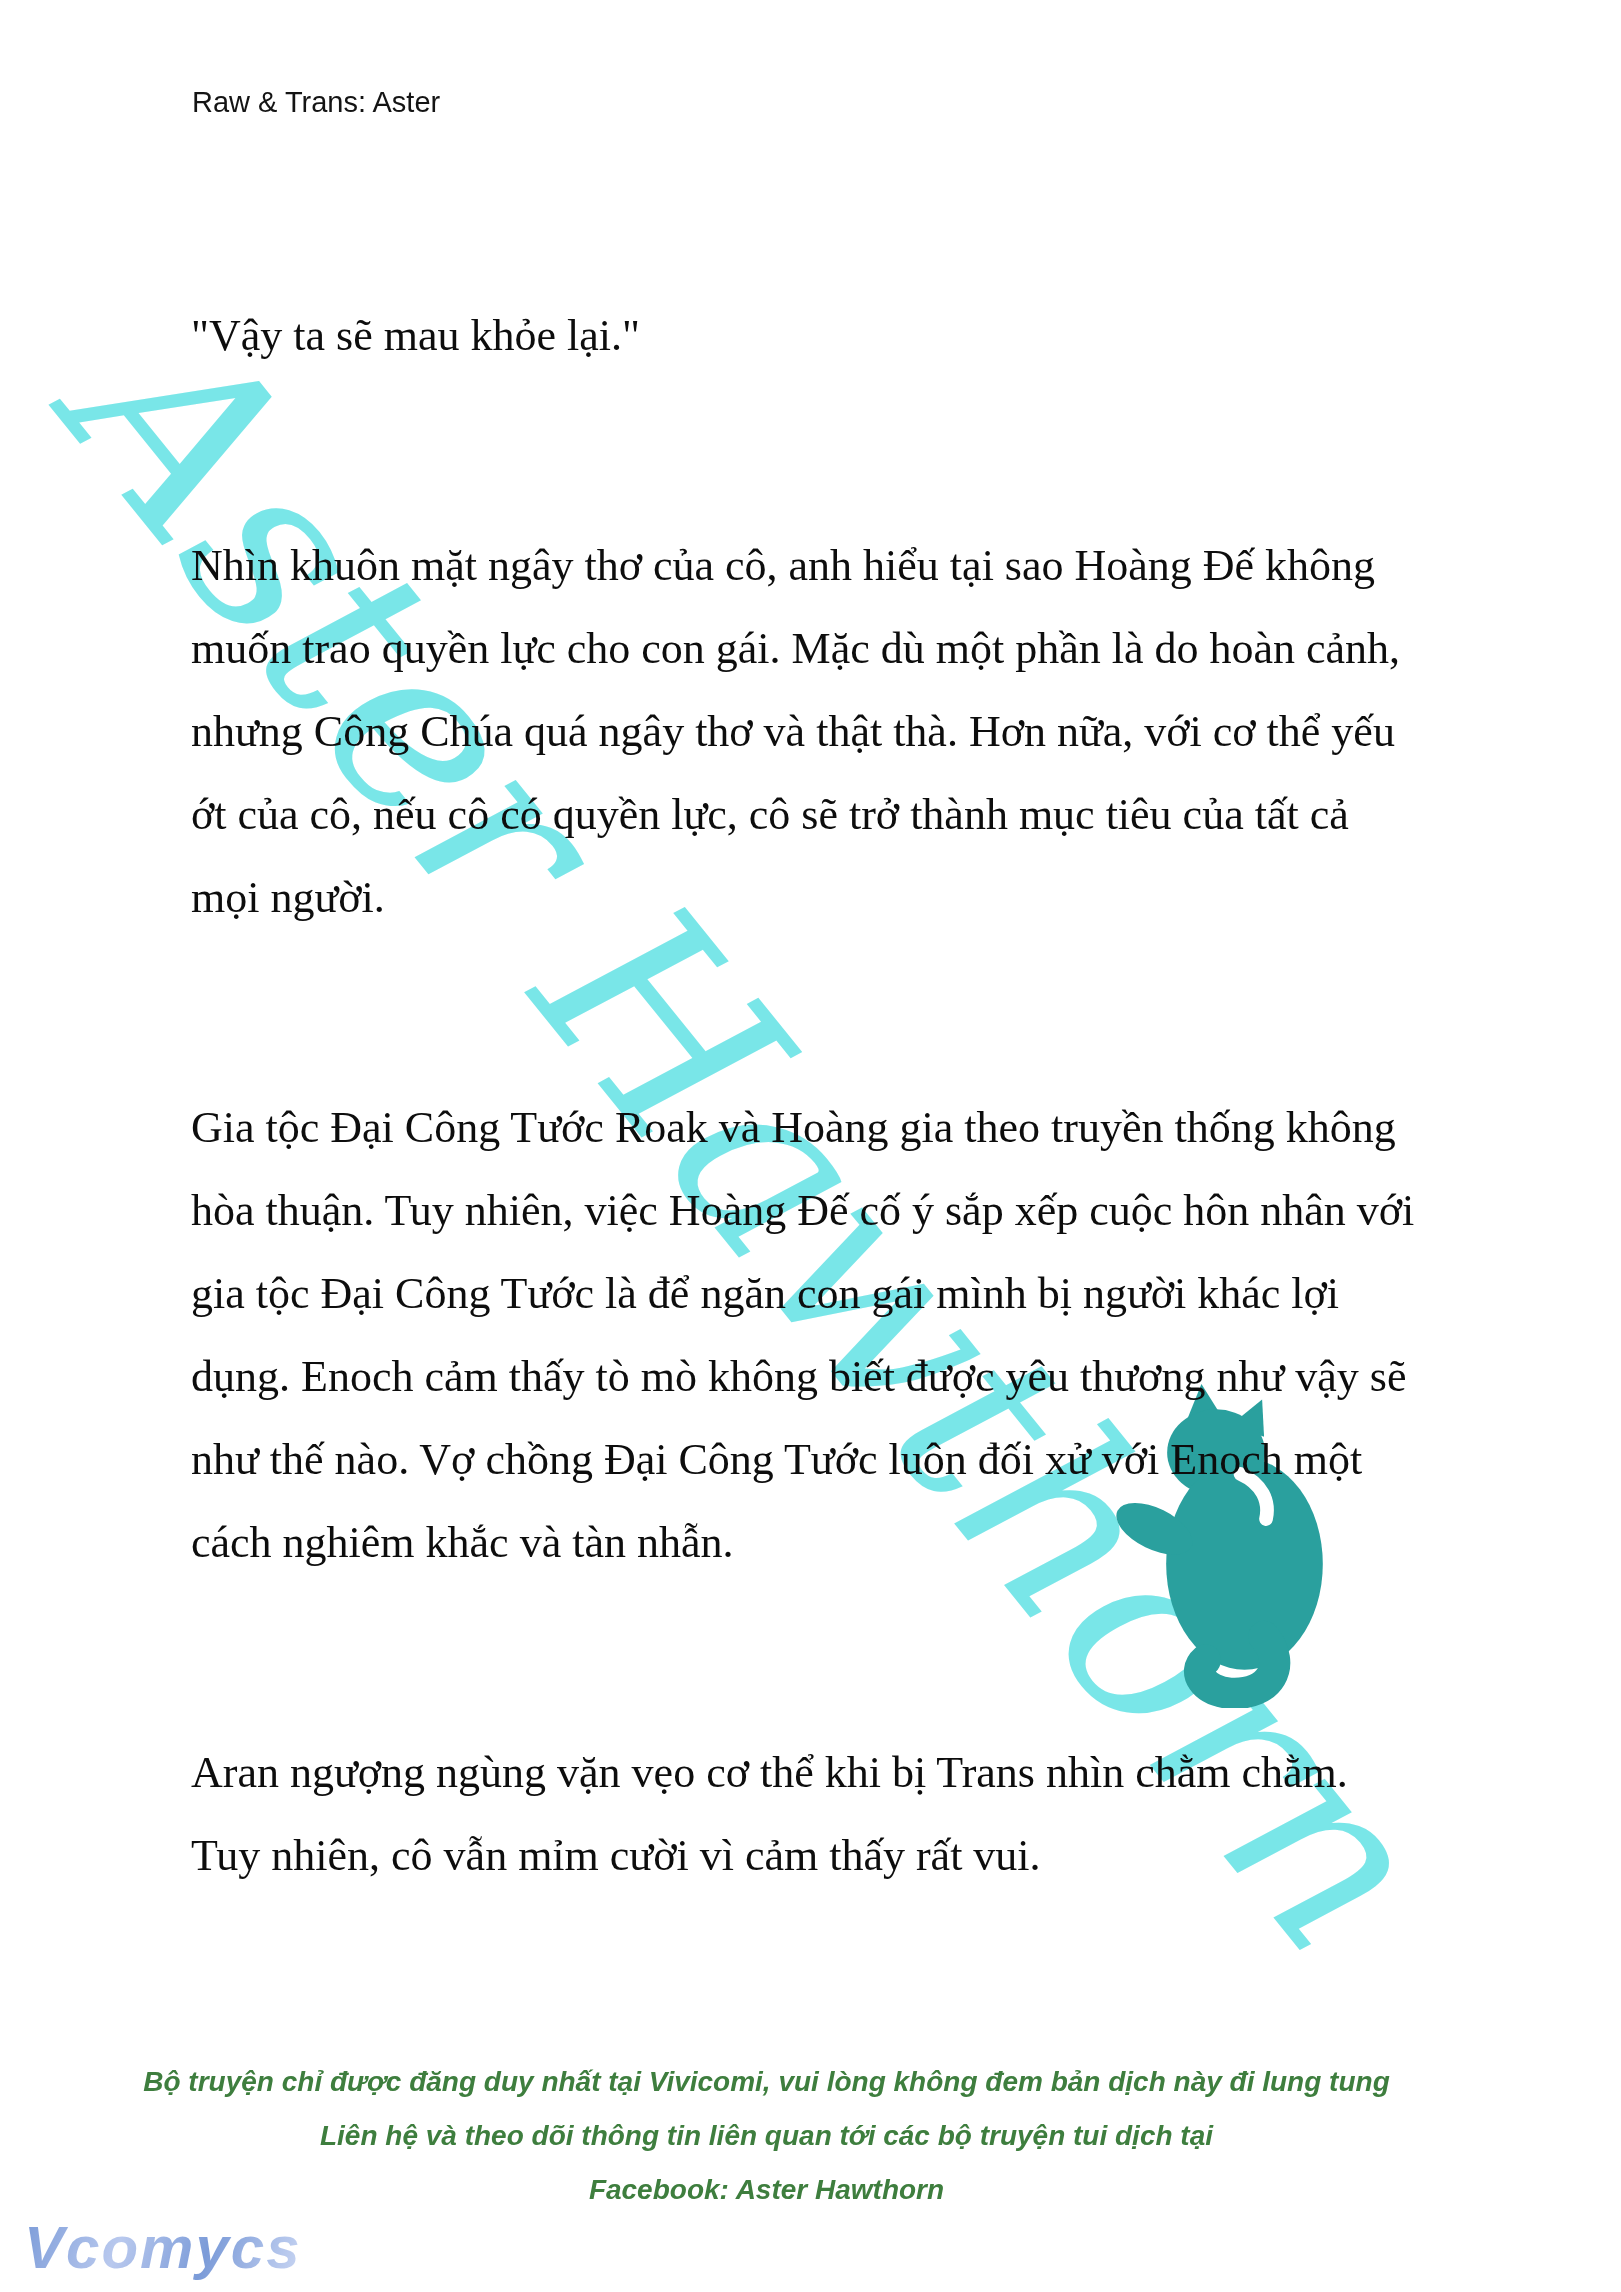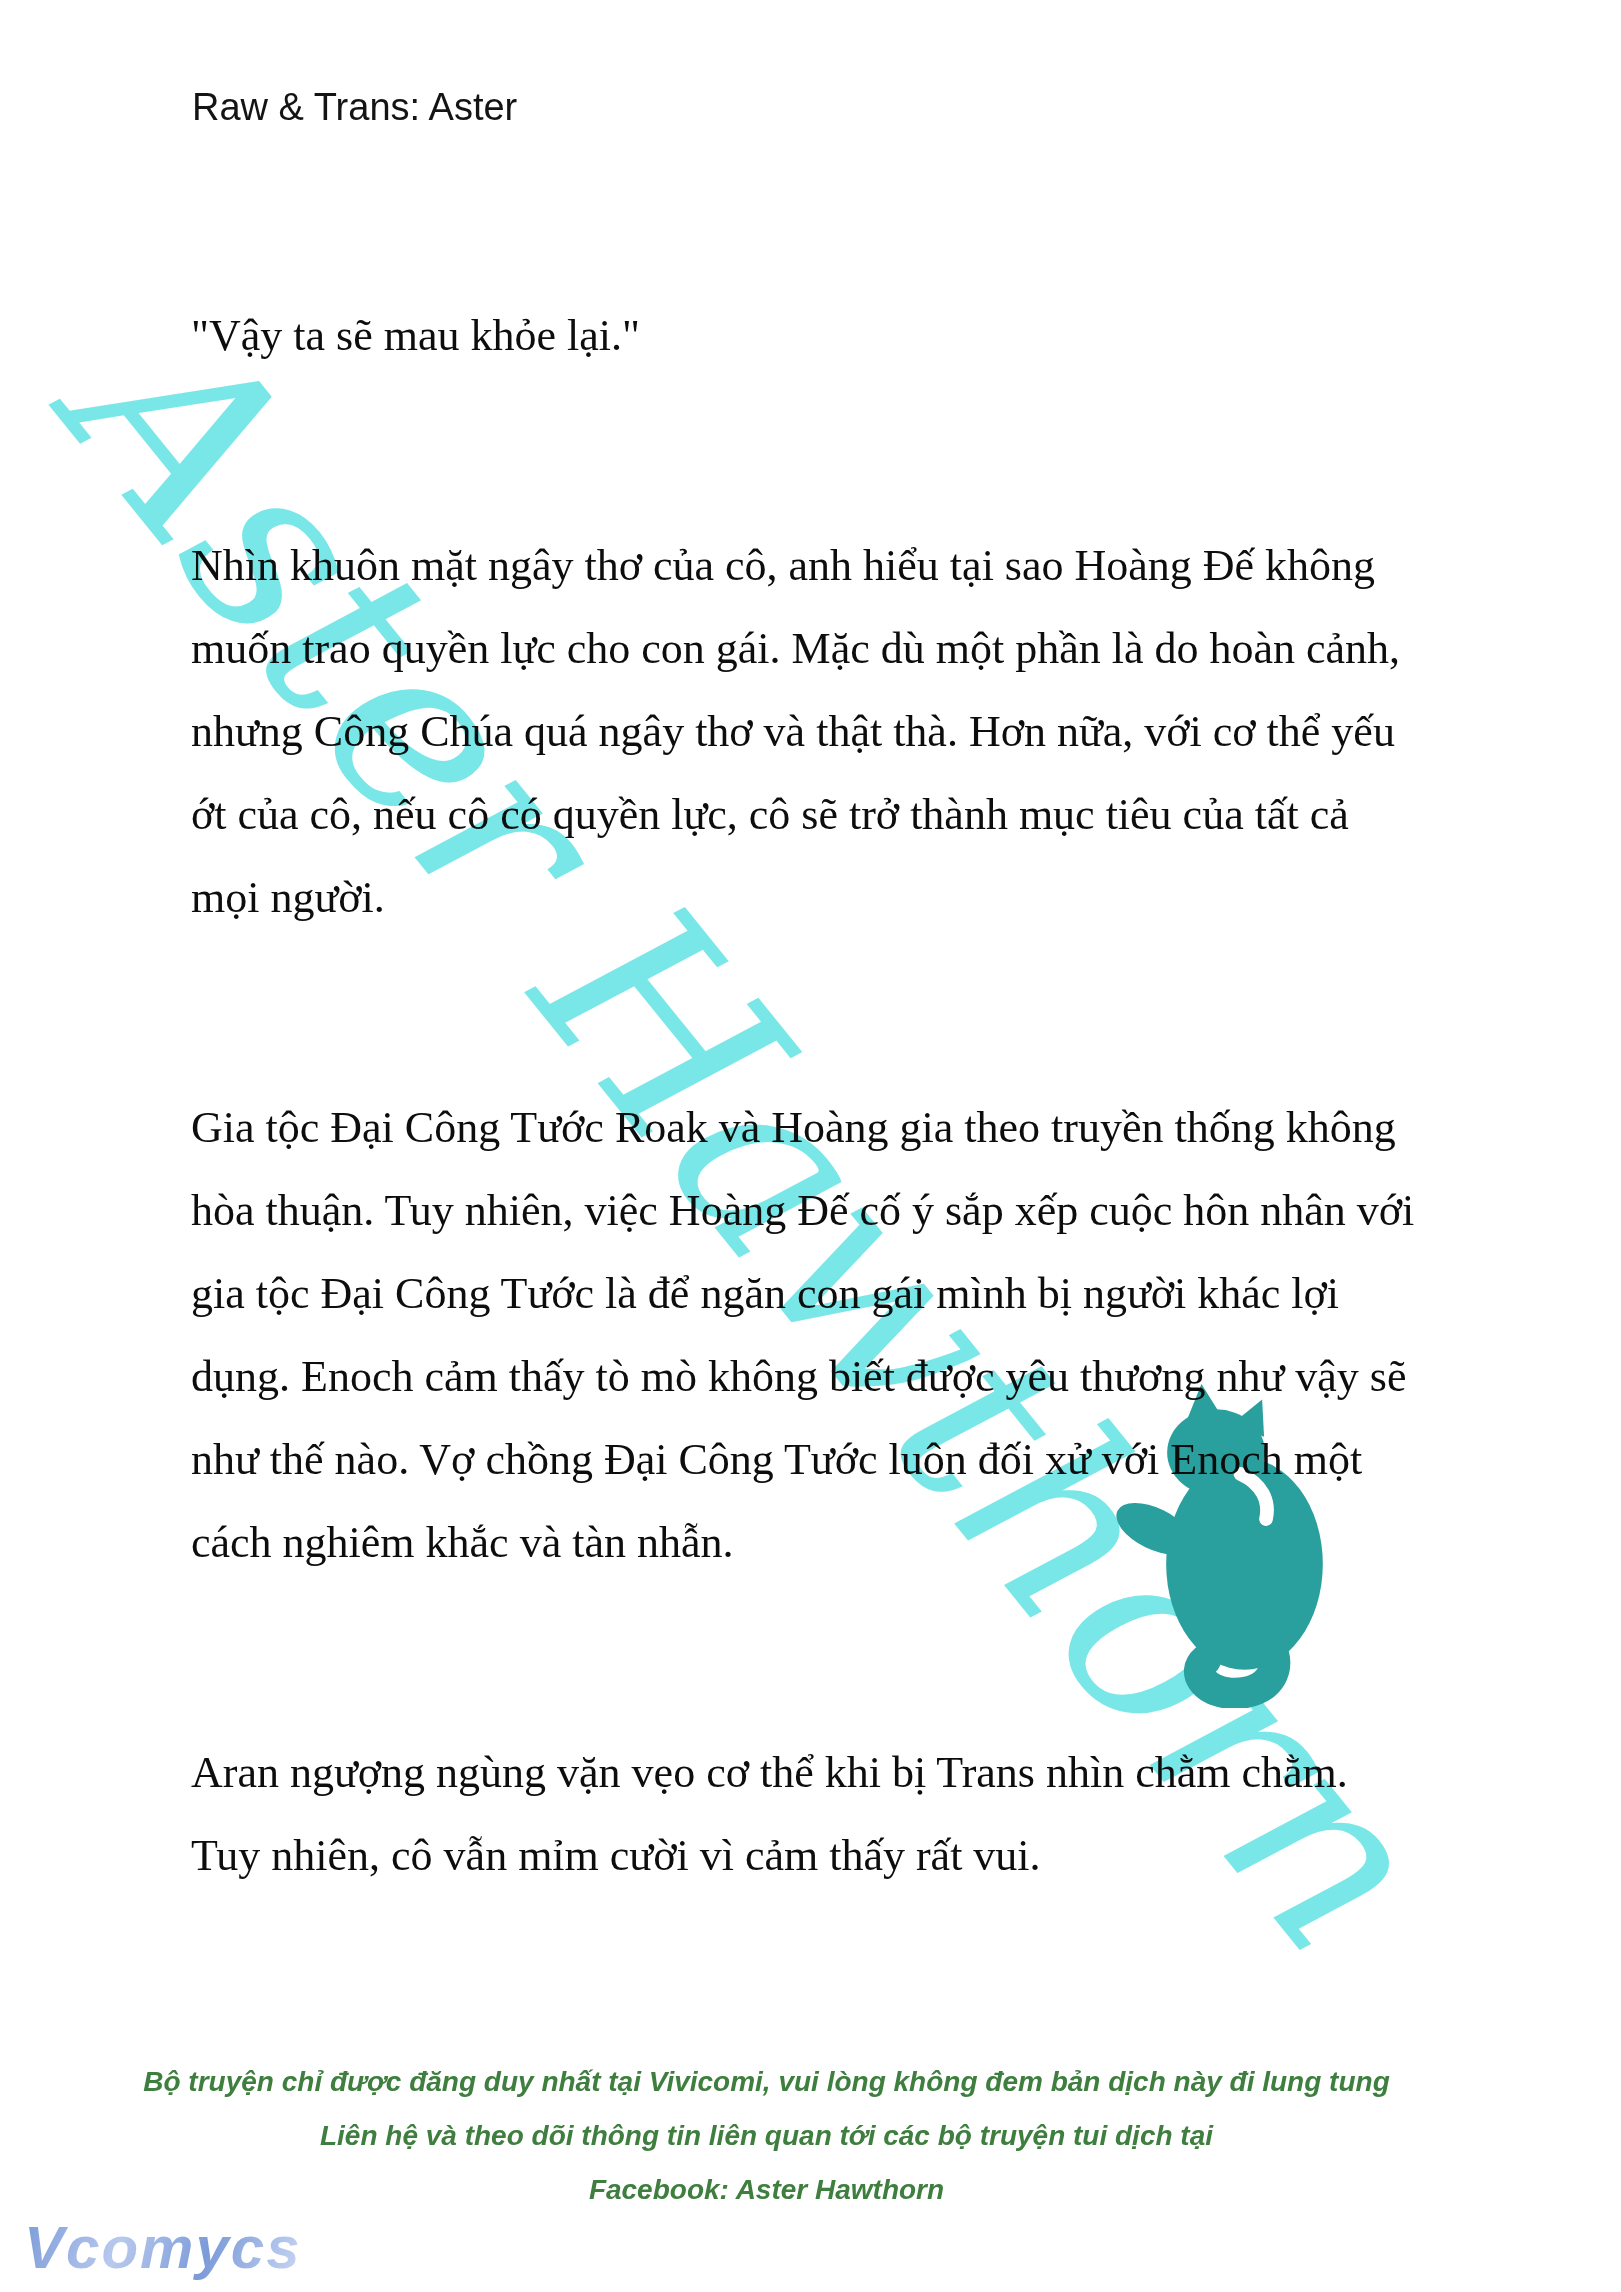--- a/index.html
+++ b/index.html
@@ -37,21 +37,21 @@
     z-index: 1;
     pointer-events: none;
   }
 
   .header {
     position: absolute;
     left: 192px;
     top: 86px;
     z-index: 3;
     font-family: "Liberation Sans", sans-serif;
-    font-size: 38px;
+    font-size: 29px;
     color: #141414;
   }
 
   .content {
     position: absolute;
     left: 191px;
     top: 294px;
     width: 1235px;
     z-index: 2;
     font-family: "Liberation Serif", serif;

